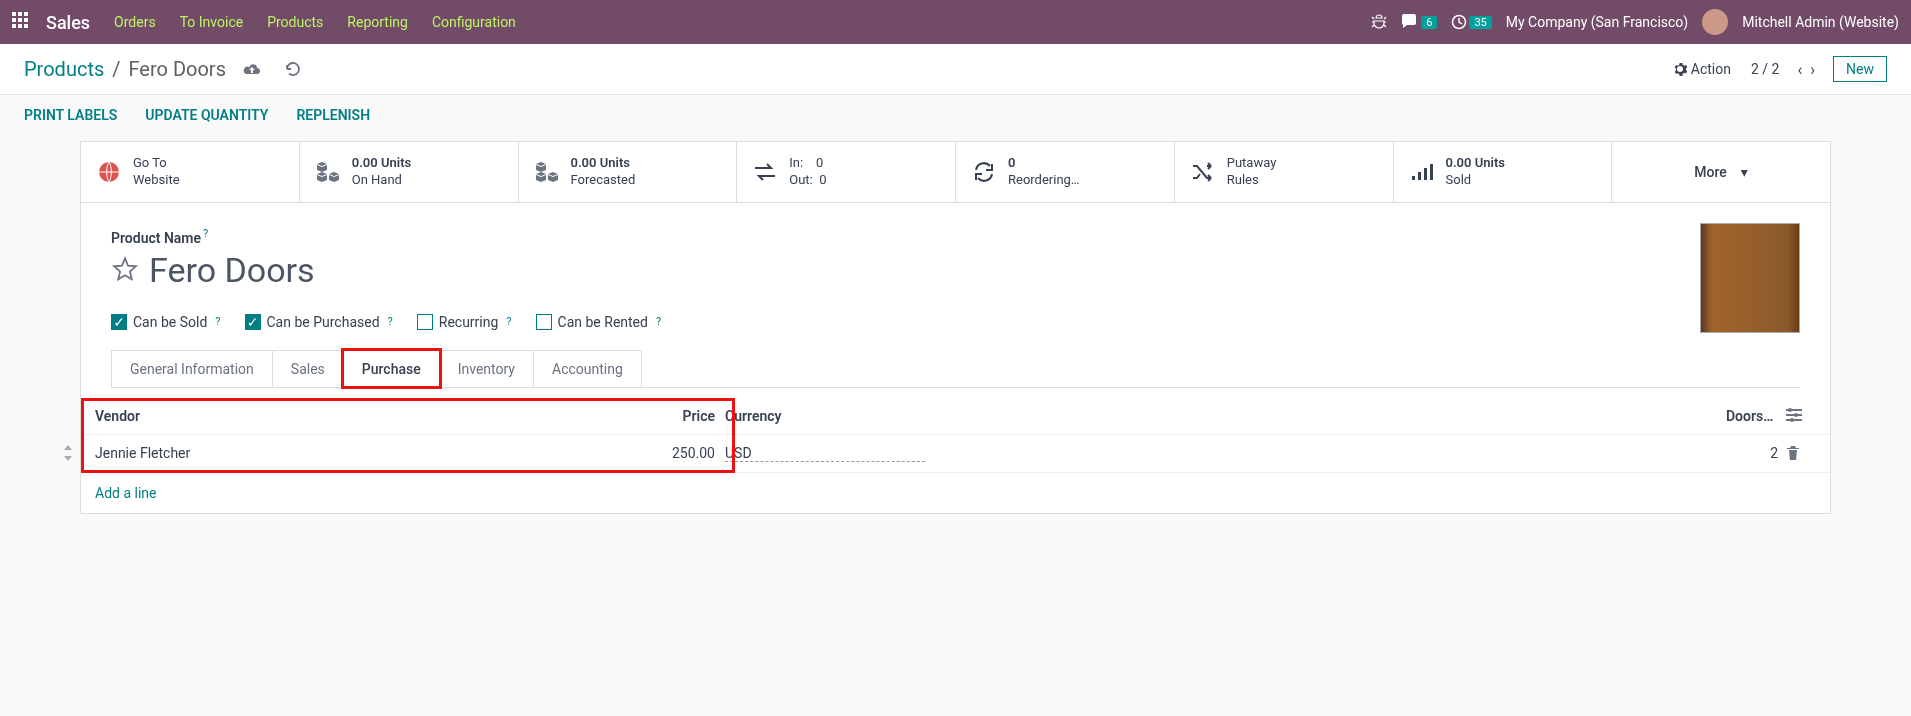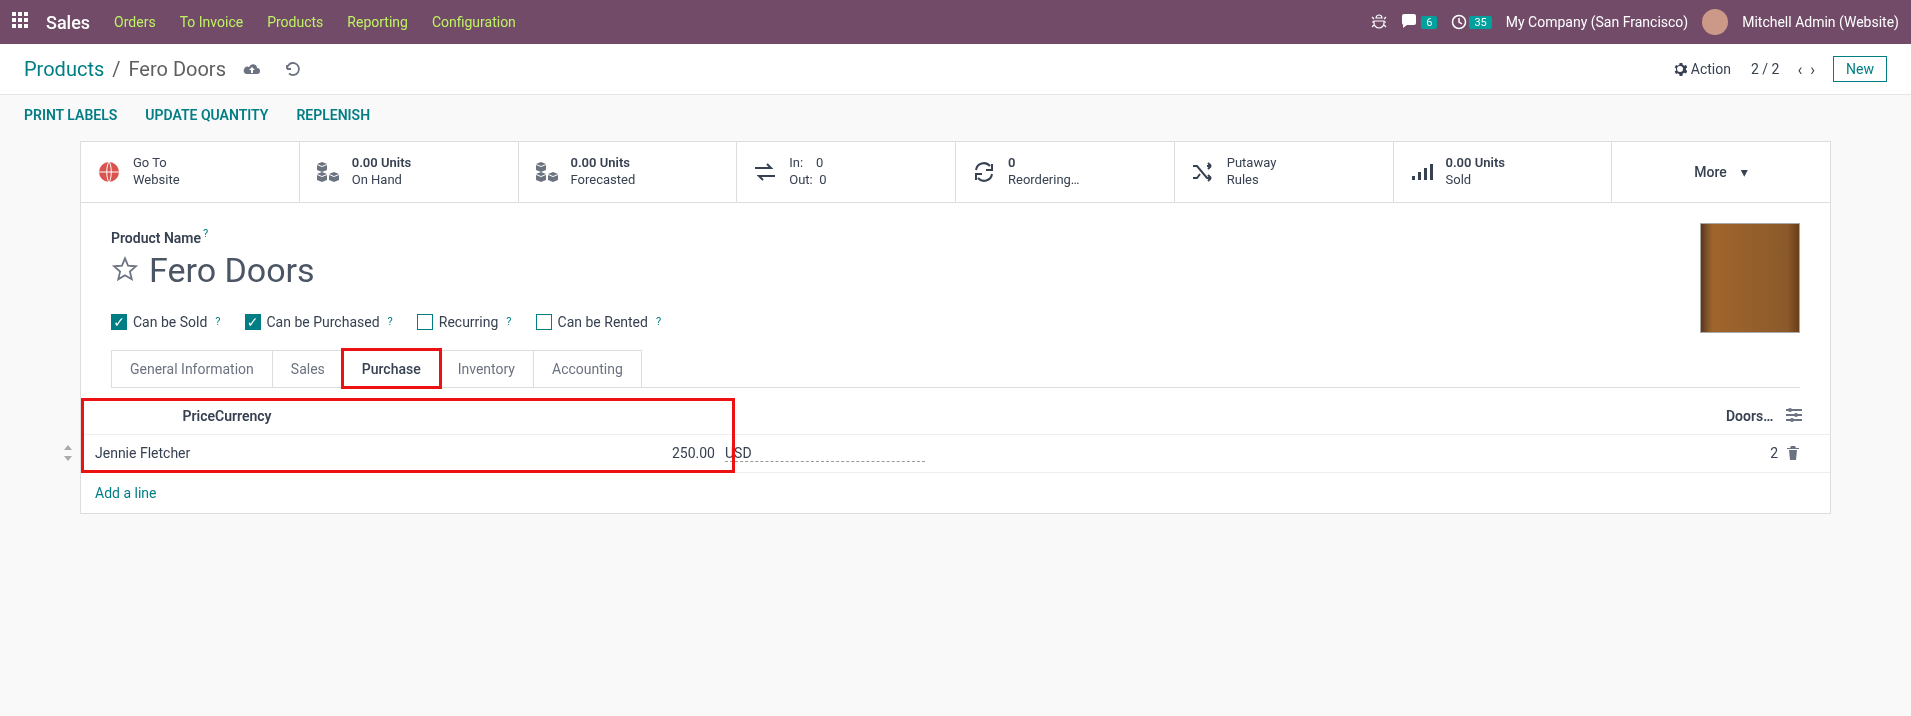--- a/index.html
+++ b/index.html
@@ -45,21 +45,21 @@
 .checkbox { width:16px; height:16px; border:1px solid #017E84; display:inline-flex; align-items:center; justify-content:center; }
 .checkbox.checked { background:#017E84; color:#fff; }
 .tabs { display:flex; margin-top:20px; border-bottom:1px solid #ddd; position:relative; }
 .tab { padding:10px 18px; border:1px solid #ddd; border-bottom:none; margin-right:-1px; cursor:pointer; color:#6b7280; background:#fff; }
 .tab.active { color:#374151; font-weight:500; }
 .highlight-tab { position:absolute; border:3px solid #e11; pointer-events:none; }
 .table-area { position:relative; }
 .thead { display:flex; padding:10px 14px; border-bottom:1px solid #eee; font-weight:600; font-size:14px; }
 .col-vendor { flex:0 0 500px; }
 .col-price { flex:0 0 120px; text-align:right; }
-.col-currency { flex:0 0 200px; }
+.col-currency { flex:0 0 200px; padding-left:10px; }
 .col-spacer { flex:1; }
 .col-deli { flex:0 0 60px; text-align:left; }
 .col-end { flex:0 0 30px; text-align:right; }
 .row { display:flex; padding:10px 14px; border-bottom:1px solid #eee; align-items:center; }
 .row-input .col-currency { border-bottom:1px dashed #999; margin-left:10px; padding-left:0; }
 .drag-handle { position:absolute; left:-18px; color:#aaa; cursor:grab; }
 .trash { cursor:pointer; color:#6b7280; }
 .add-line { padding:12px 14px; color:#017E84; cursor:pointer; }
 .highlight-row { position:absolute; border:3px solid #e11; pointer-events:none; }
 .settings-icon { cursor:pointer; color:#6b7280; }
@@ -280,20 +280,21 @@
       <div class="tab">Sales</div>
       <div class="tab active" id="tab-purchase">Purchase</div>
       <div class="tab">Inventory</div>
       <div class="tab">Accounting</div>
       <div class="highlight-tab" id="hl-tab" style="left: 230px; top: -2px; width: 101px; height: 41px;"></div>
     </div>
   </div>
 
   <div class="table-area">
     <div class="thead" id="thead">
+      <div class="col-vendor">Vendor</div>
       <div class="col-price">Price</div>
       <div class="col-currency">Currency</div>
       <div class="col-spacer"></div>
       <div class="col-deli">Doors…</div>
       <div class="col-end settings-icon">
         <svg width="16" height="14" viewBox="0 0 16 14" fill="currentColor">
             <rect y="1" width="16" height="2"></rect>
             <rect y="6" width="16" height="2"></rect>
             <rect y="11" width="16" height="2"></rect>
             <circle cx="4" cy="2" r="2"></circle>

